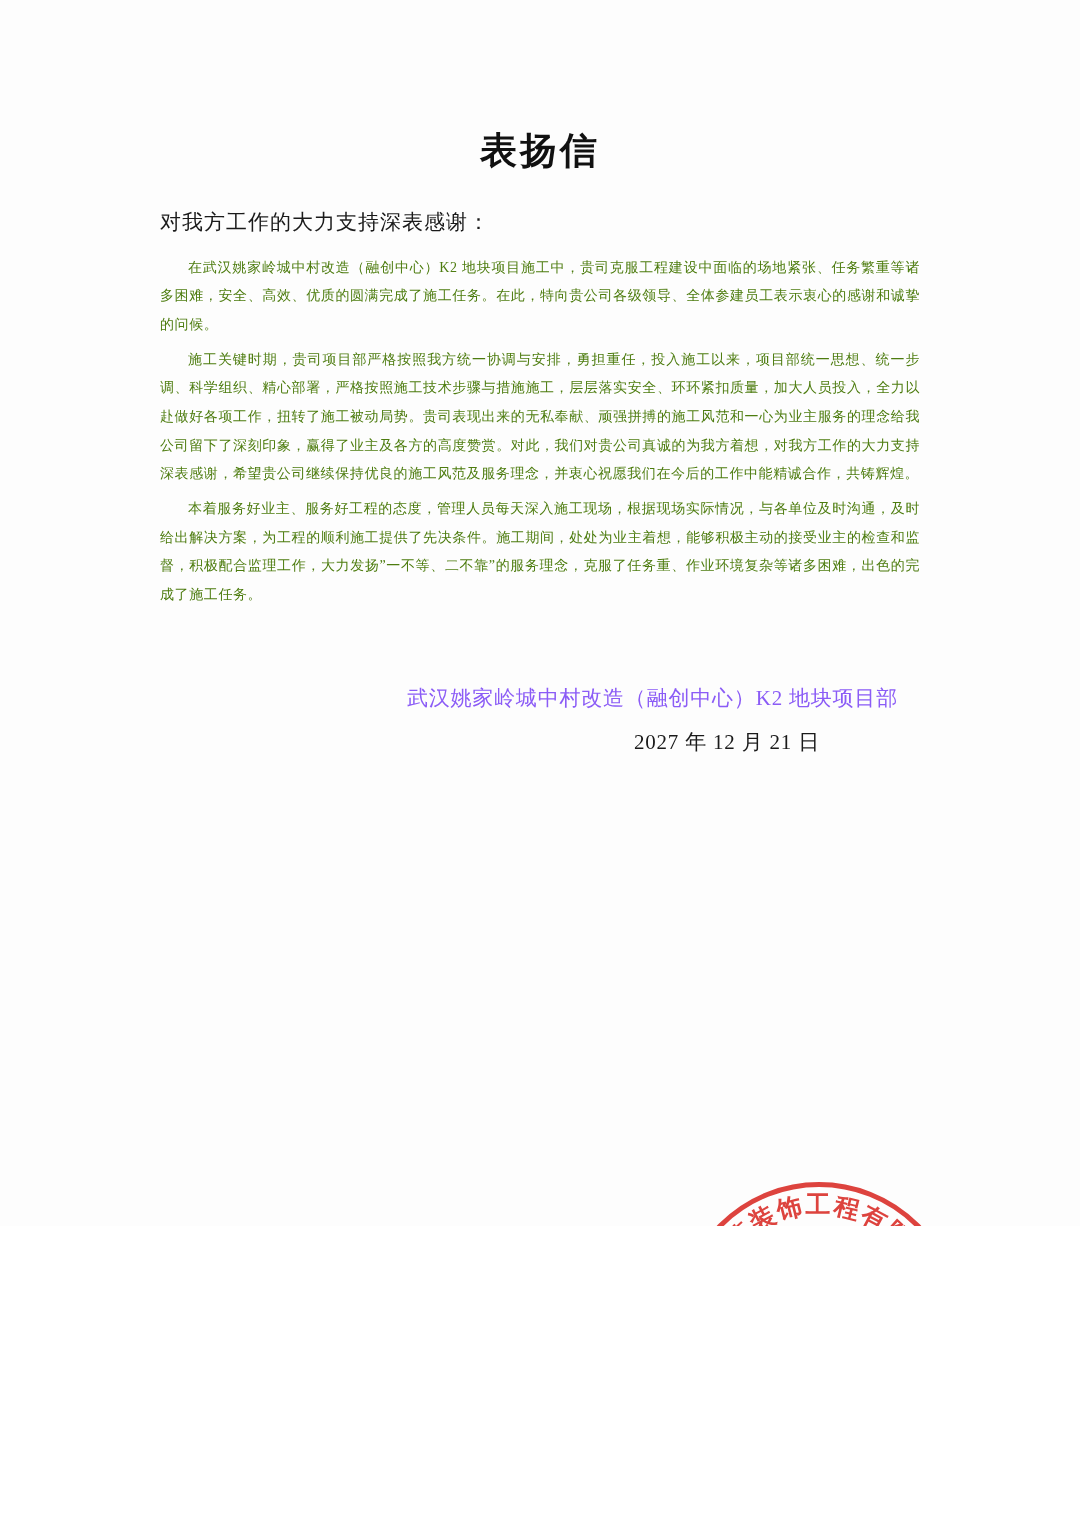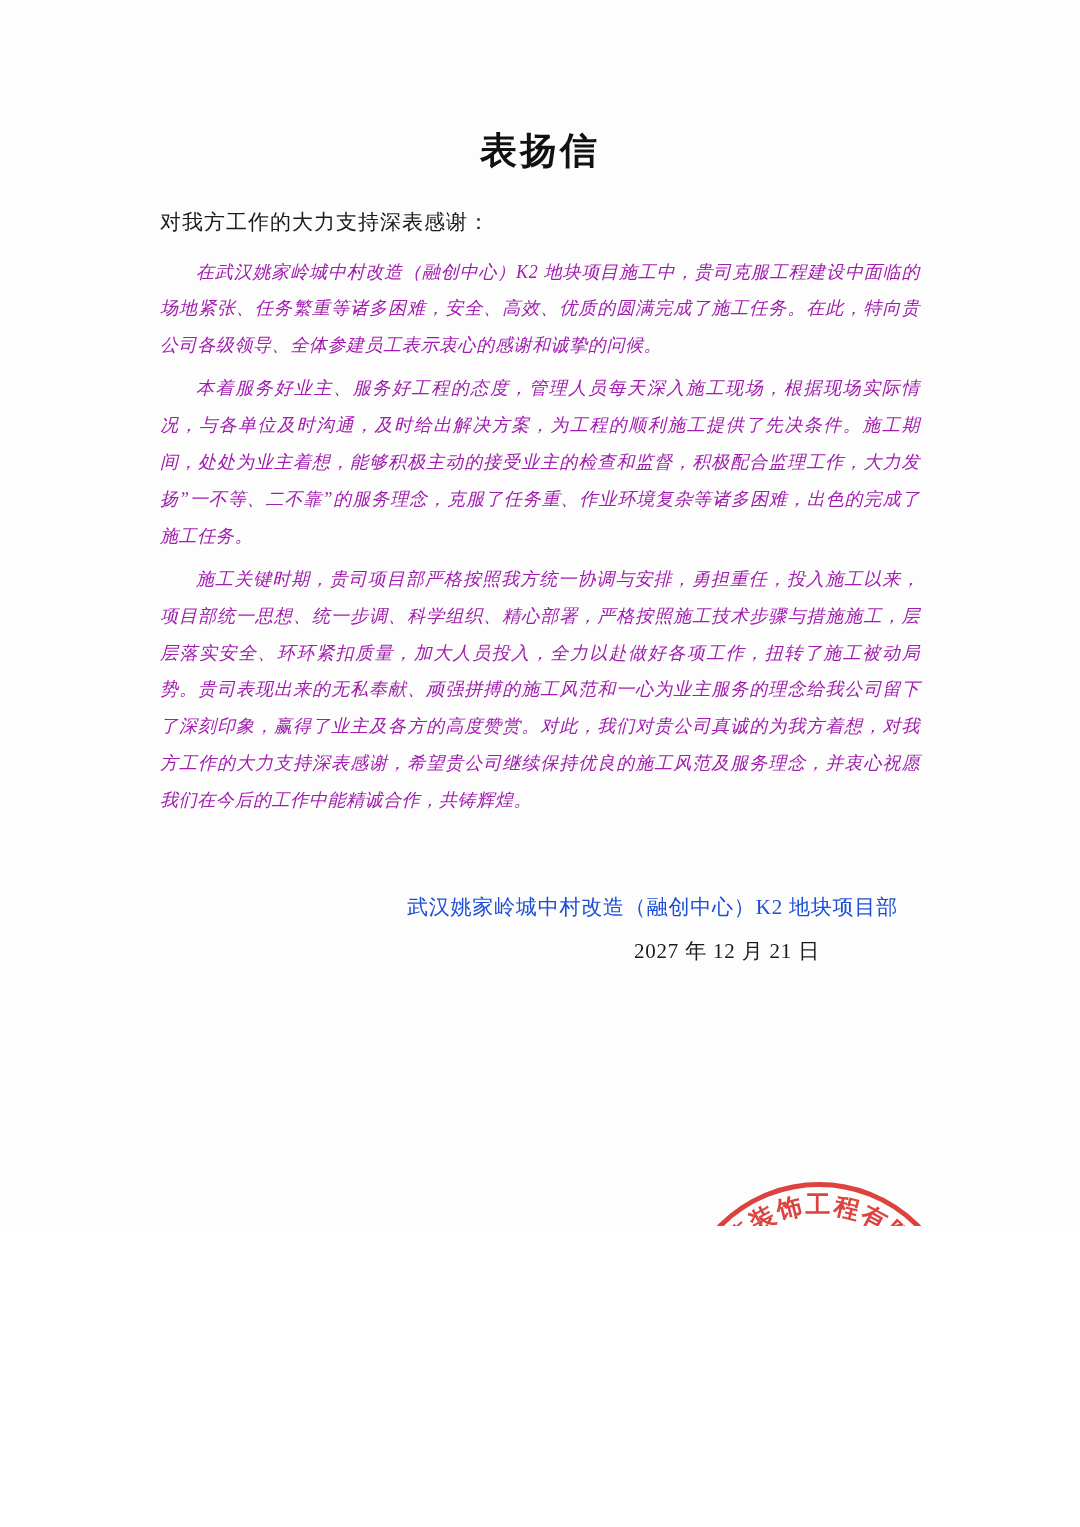--- a/index.html
+++ b/index.html
@@ -32,42 +32,41 @@
     padding-top: 30px;
   }
   .salutation {
     font-size: 21px;
     line-height: 1.6;
     letter-spacing: 1px;
     margin: 0 0 14px 0;
     color: #1a1a1a;
   }
   p.para {
-    font-size: 18px;
+    font-size: 14px;
     line-height: 2.05;
     letter-spacing: 0.6px;
     text-align: justify;
     text-justify: inter-ideograph;
     text-indent: 2em;
     margin: 0 0 6px 0;
-    color: #a21caf;
-    font-style: italic;
+    color: #4d7c0f;
   }
   .signature-block {
     margin-top: 66px;
     text-align: right;
     padding-right: 22px;
     position: relative;
     z-index: 1;
   }
   .sign-line {
     font-size: 21px;
     letter-spacing: 0.8px;
     line-height: 2.1;
-    color: #1d4ed8;
+    color: #8b5cf6;
   }
   .sign-date {
     font-size: 21px;
     letter-spacing: 0.8px;
     line-height: 2.1;
     color: #1a1a1a;
     padding-right: 78px;
   }
   
   .seal {
@@ -129,22 +128,22 @@
 
 <div class="page">
 
   <h1 class="doc-title">表扬信</h1>
 
   <div class="body-wrap">
 
     <div class="salutation">对我方工作的大力支持深表感谢：</div>
 
     <p class="para">在武汉姚家岭城中村改造（融创中心）K2 地块项目施工中，贵司克服工程建设中面临的场地紧张、任务繁重等诸多困难，安全、高效、优质的圆满完成了施工任务。在此，特向贵公司各级领导、全体参建员工表示衷心的感谢和诚挚的问候。</p>
+    <p class="para">施工关键时期，贵司项目部严格按照我方统一协调与安排，勇担重任，投入施工以来，项目部统一思想、统一步调、科学组织、精心部署，严格按照施工技术步骤与措施施工，层层落实安全、环环紧扣质量，加大人员投入，全力以赴做好各项工作，扭转了施工被动局势。贵司表现出来的无私奉献、顽强拼搏的施工风范和一心为业主服务的理念给我公司留下了深刻印象，赢得了业主及各方的高度赞赏。对此，我们对贵公司真诚的为我方着想，对我方工作的大力支持深表感谢，希望贵公司继续保持优良的施工风范及服务理念，并衷心祝愿我们在今后的工作中能精诚合作，共铸辉煌。</p>
     <p class="para">本着服务好业主、服务好工程的态度，管理人员每天深入施工现场，根据现场实际情况，与各单位及时沟通，及时给出解决方案，为工程的顺利施工提供了先决条件。施工期间，处处为业主着想，能够积极主动的接受业主的检查和监督，积极配合监理工作，大力发扬”一不等、二不靠”的服务理念，克服了任务重、作业环境复杂等诸多困难，出色的完成了施工任务。</p>
-    <p class="para">施工关键时期，贵司项目部严格按照我方统一协调与安排，勇担重任，投入施工以来，项目部统一思想、统一步调、科学组织、精心部署，严格按照施工技术步骤与措施施工，层层落实安全、环环紧扣质量，加大人员投入，全力以赴做好各项工作，扭转了施工被动局势。贵司表现出来的无私奉献、顽强拼搏的施工风范和一心为业主服务的理念给我公司留下了深刻印象，赢得了业主及各方的高度赞赏。对此，我们对贵公司真诚的为我方着想，对我方工作的大力支持深表感谢，希望贵公司继续保持优良的施工风范及服务理念，并衷心祝愿我们在今后的工作中能精诚合作，共铸辉煌。</p>
 
     <div class="signature-block">
       <div class="sign-line">武汉姚家岭城中村改造（融创中心）K2 地块项目部</div>
       <div class="sign-date">2027 年 12 月 21 日</div>
     </div>
 
   </div>
 
   <div class="seal">
     <svg class="seal-arc" viewBox="0 0 272 272">

